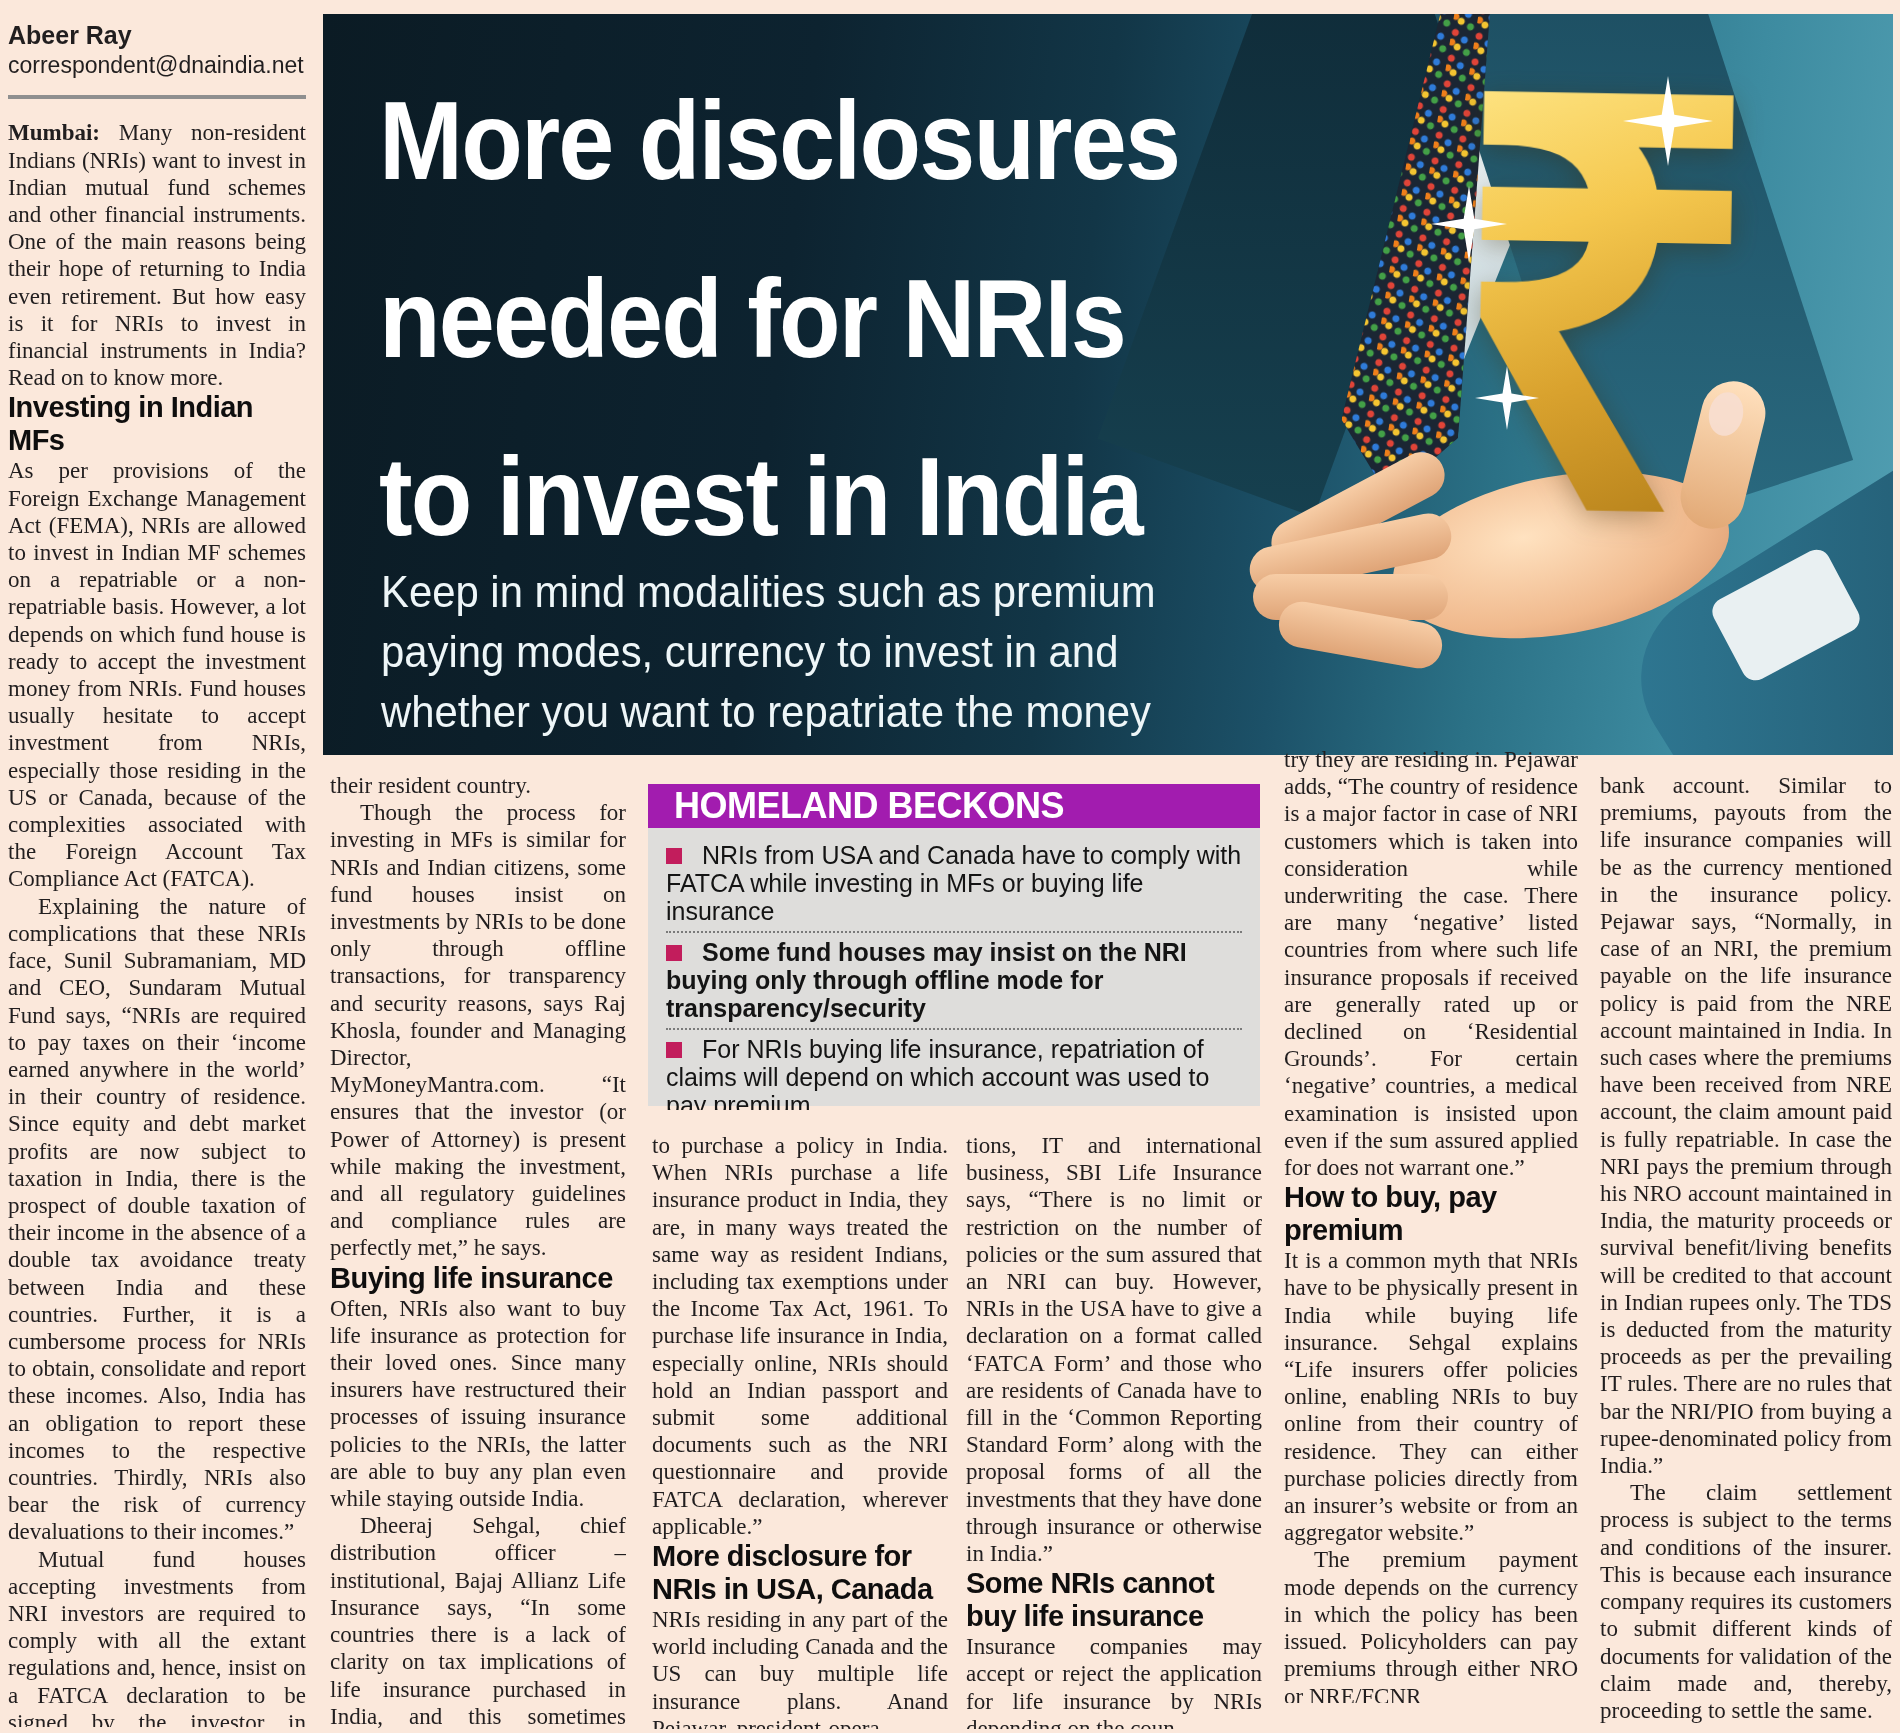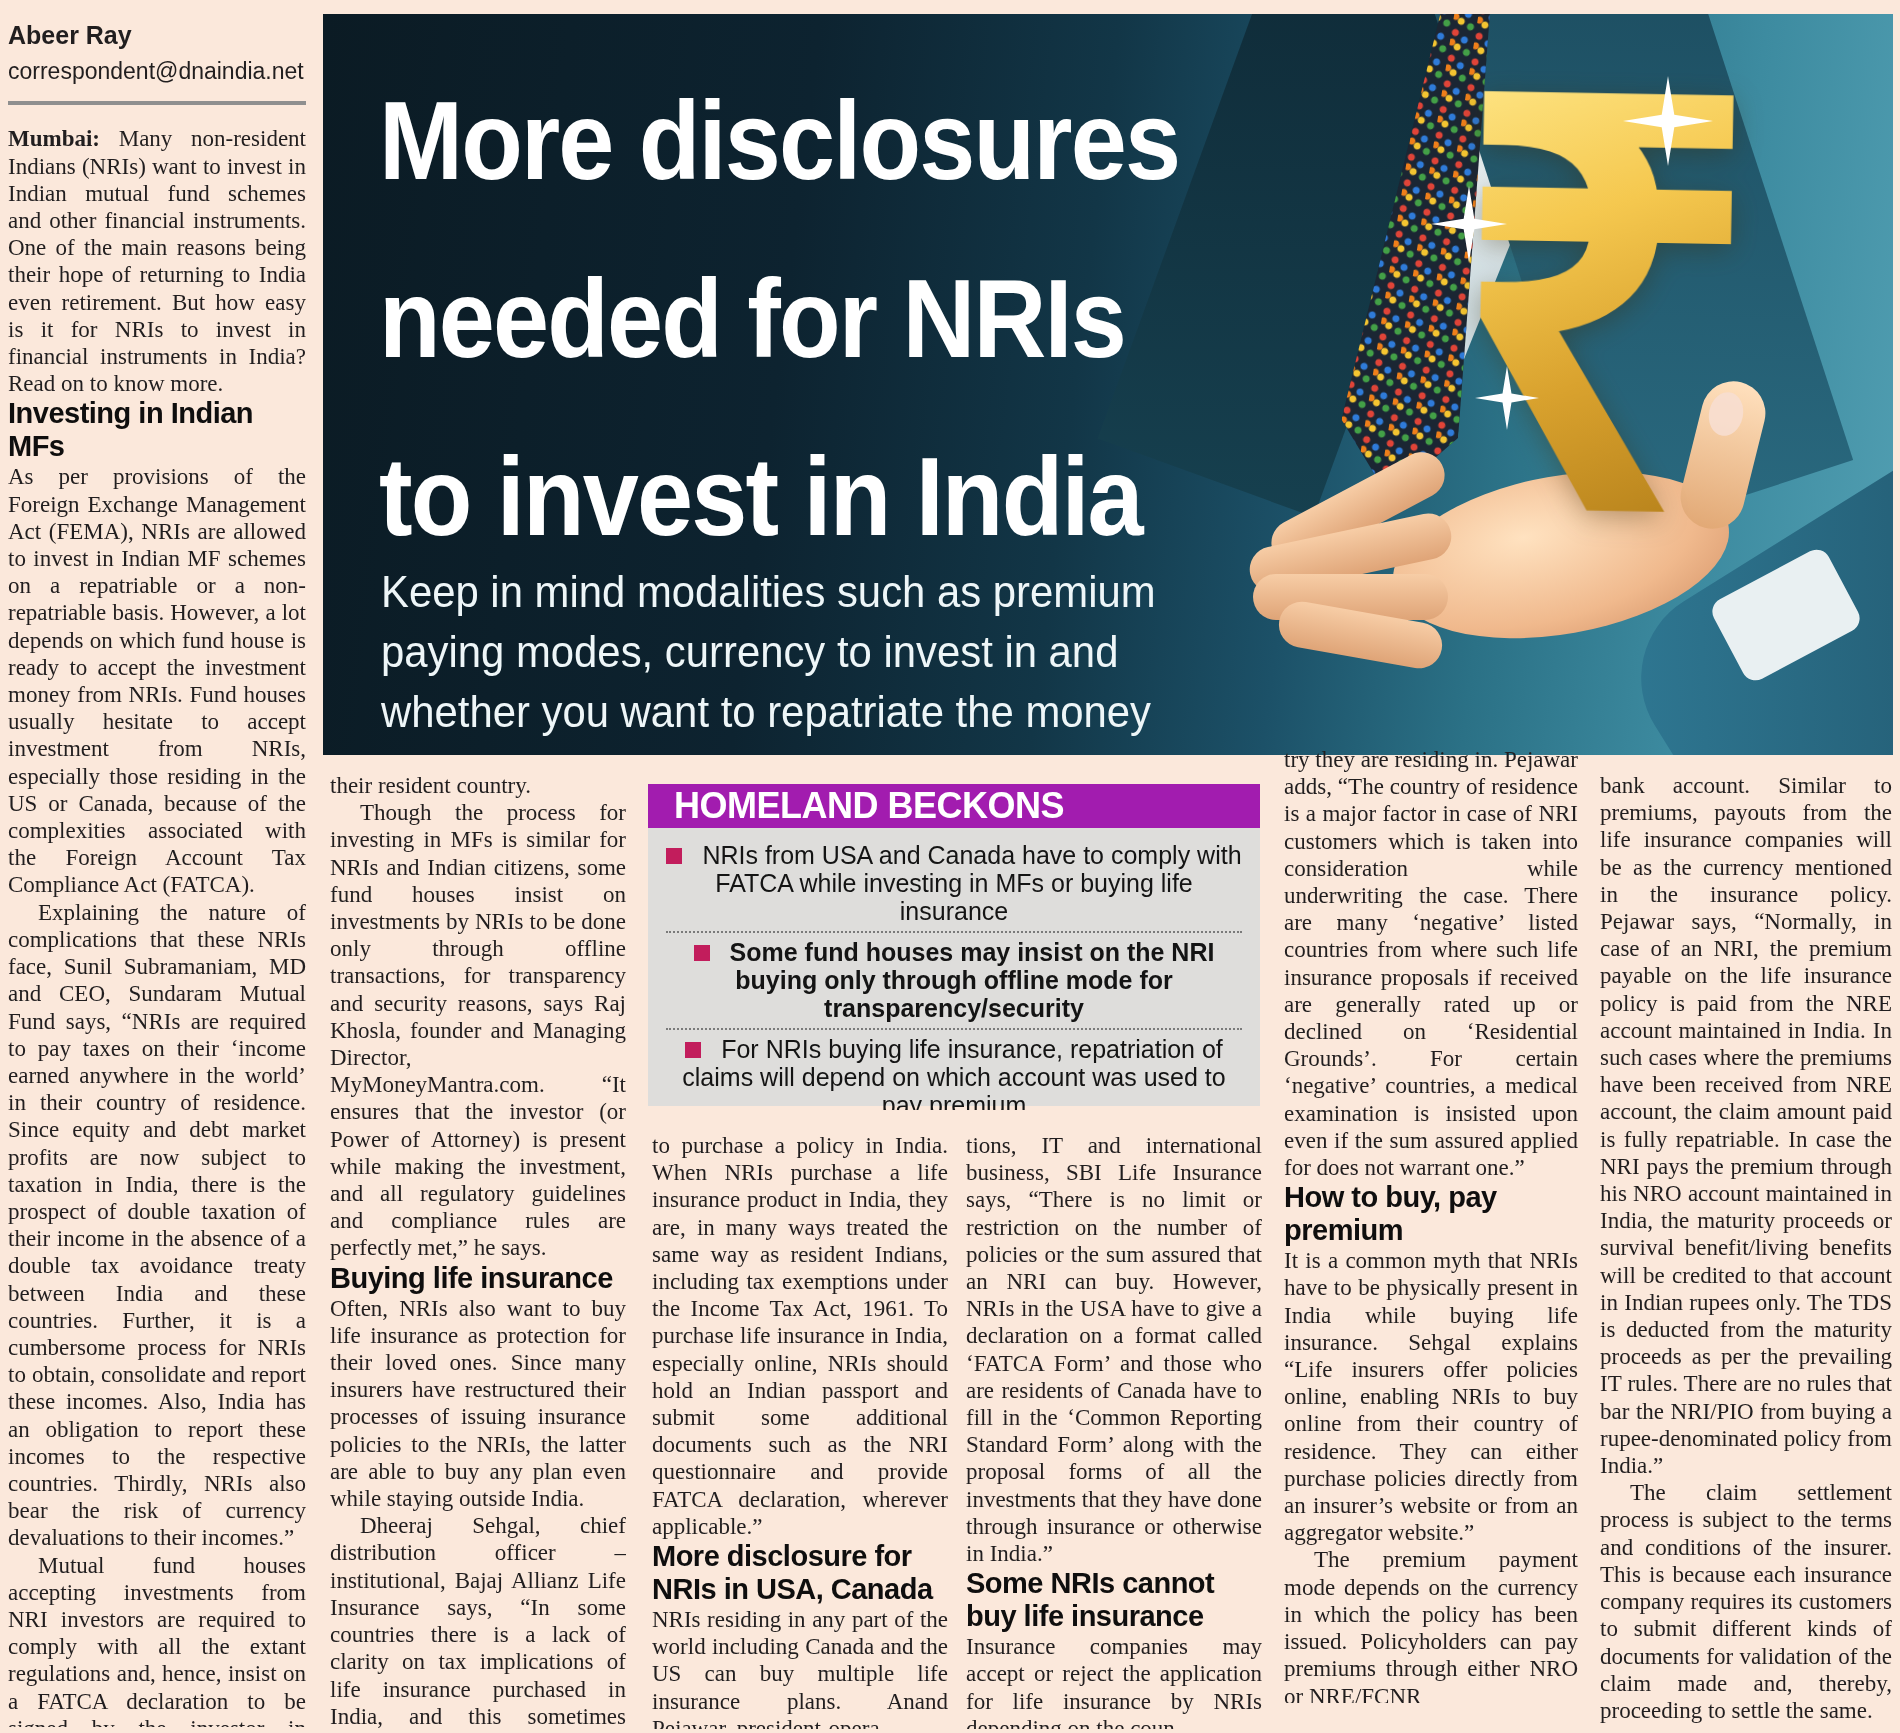--- a/index.html
+++ b/index.html
@@ -21,21 +21,21 @@
     margin:18px 0 7px; text-align:left; color:#0f0e0e;
   }
   .col1 { left:8px;    top:22px;   width:298px; height:1705px; }
   .col2 { left:330px;  top:772px;  width:296px; height:957px; }
   .col3 { left:652px;  top:1132px; width:296px; height:597px; }
   .col4 { left:966px;  top:1132px; width:296px; height:597px; }
   .col5 { left:1284px; top:746px;  width:294px; height:957px; }
   .col6 { left:1600px; top:772px;  width:292px; height:957px; }
   
   .byline-name  { font-family:"Liberation Sans", sans-serif; font-weight:700; font-size:25px; text-align:left; }
-  .byline-email { font-family:"Liberation Sans", sans-serif; font-size:23px; text-align:left; margin-top:9px; }
+  .byline-email { font-family:"Liberation Sans", sans-serif; font-size:23px; text-align:left; margin-top:3px; }
   .rule { border:none; border-top:4px solid #8f8f8f; margin:16px 0 20px; }
   .lead { font-weight:700; }
   
   .hero {
     position:absolute; left:323px; top:14px; width:1570px; height:741px; overflow:hidden;
     background:linear-gradient(97deg,#0b1b24 0%,#0d2330 30%,#123647 48%,#1c5168 62%,#2b7186 74%,#3d8ba0 87%,#529fb2 100%);
   }
   .hl {
     position:absolute; left:56px; color:#fff; white-space:nowrap;
     font-family:"Liberation Sans", sans-serif; font-weight:700;
@@ -97,21 +97,21 @@
   
   .hbox { position:absolute; left:648px; top:784px; width:612px; height:326px; overflow:hidden; }
   .hbar {
     background:#a21caf; color:#fff; height:44px; display:flex; align-items:center;
     padding-left:26px; font-family:"Liberation Sans", sans-serif; font-weight:700;
     font-size:36px; letter-spacing:-0.5px;
   }
   .hbody { background:#dedddb; box-sizing:border-box; height:278px; padding:8px 18px 4px 18px; }
   .bullet {
     font-family:"Liberation Sans", sans-serif; font-size:25px; line-height:28px; color:#141414;
-    border-bottom:2px dotted #7a7a7a; padding:5px 0 6px; text-align:center;
+    border-bottom:2px dotted #7a7a7a; padding:5px 0 6px; text-align:left;
   }
   .bullet.bold { font-weight:700; }
   .sq { display:inline-block; width:16px; height:16px; background:#c21d5c; margin-right:20px; }
 </style>
 </head>
 <body>
 
 <div class="page">
 
   <div class="col col1">

